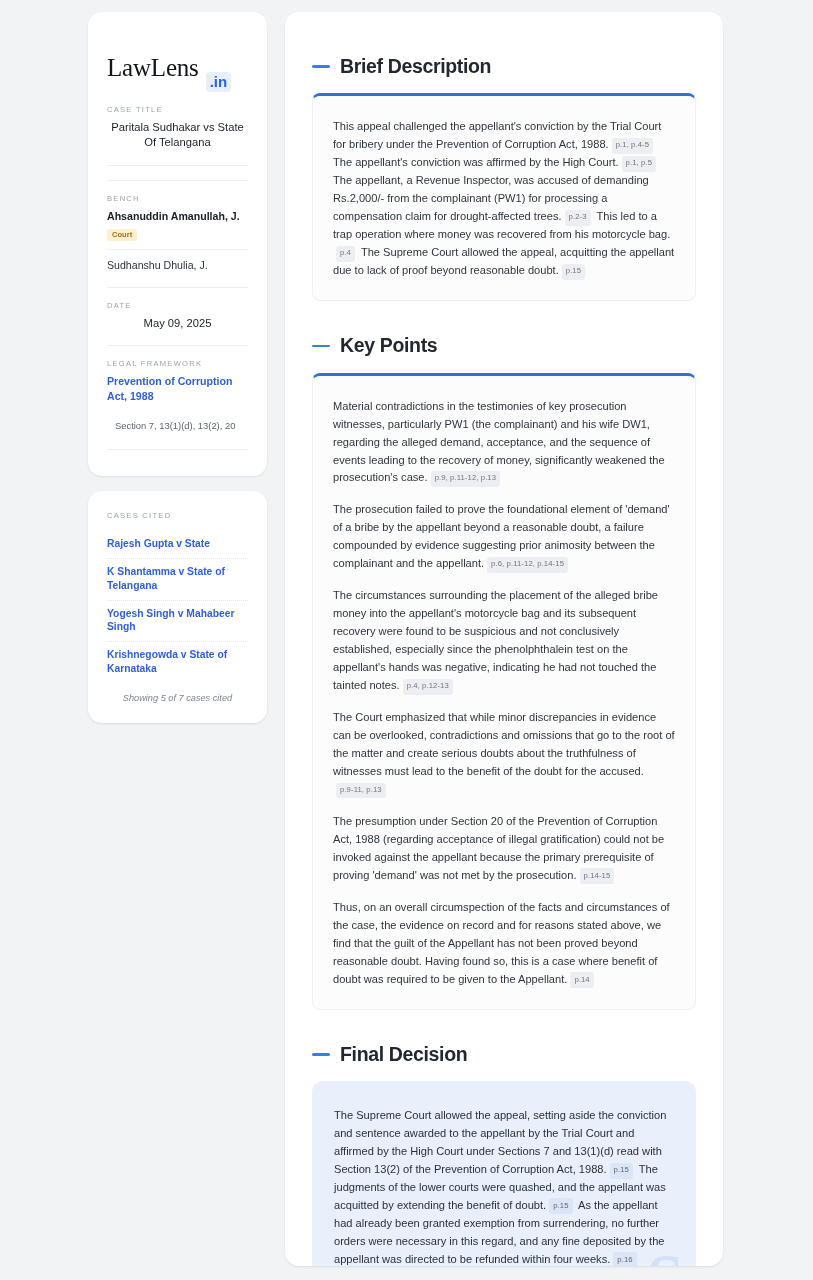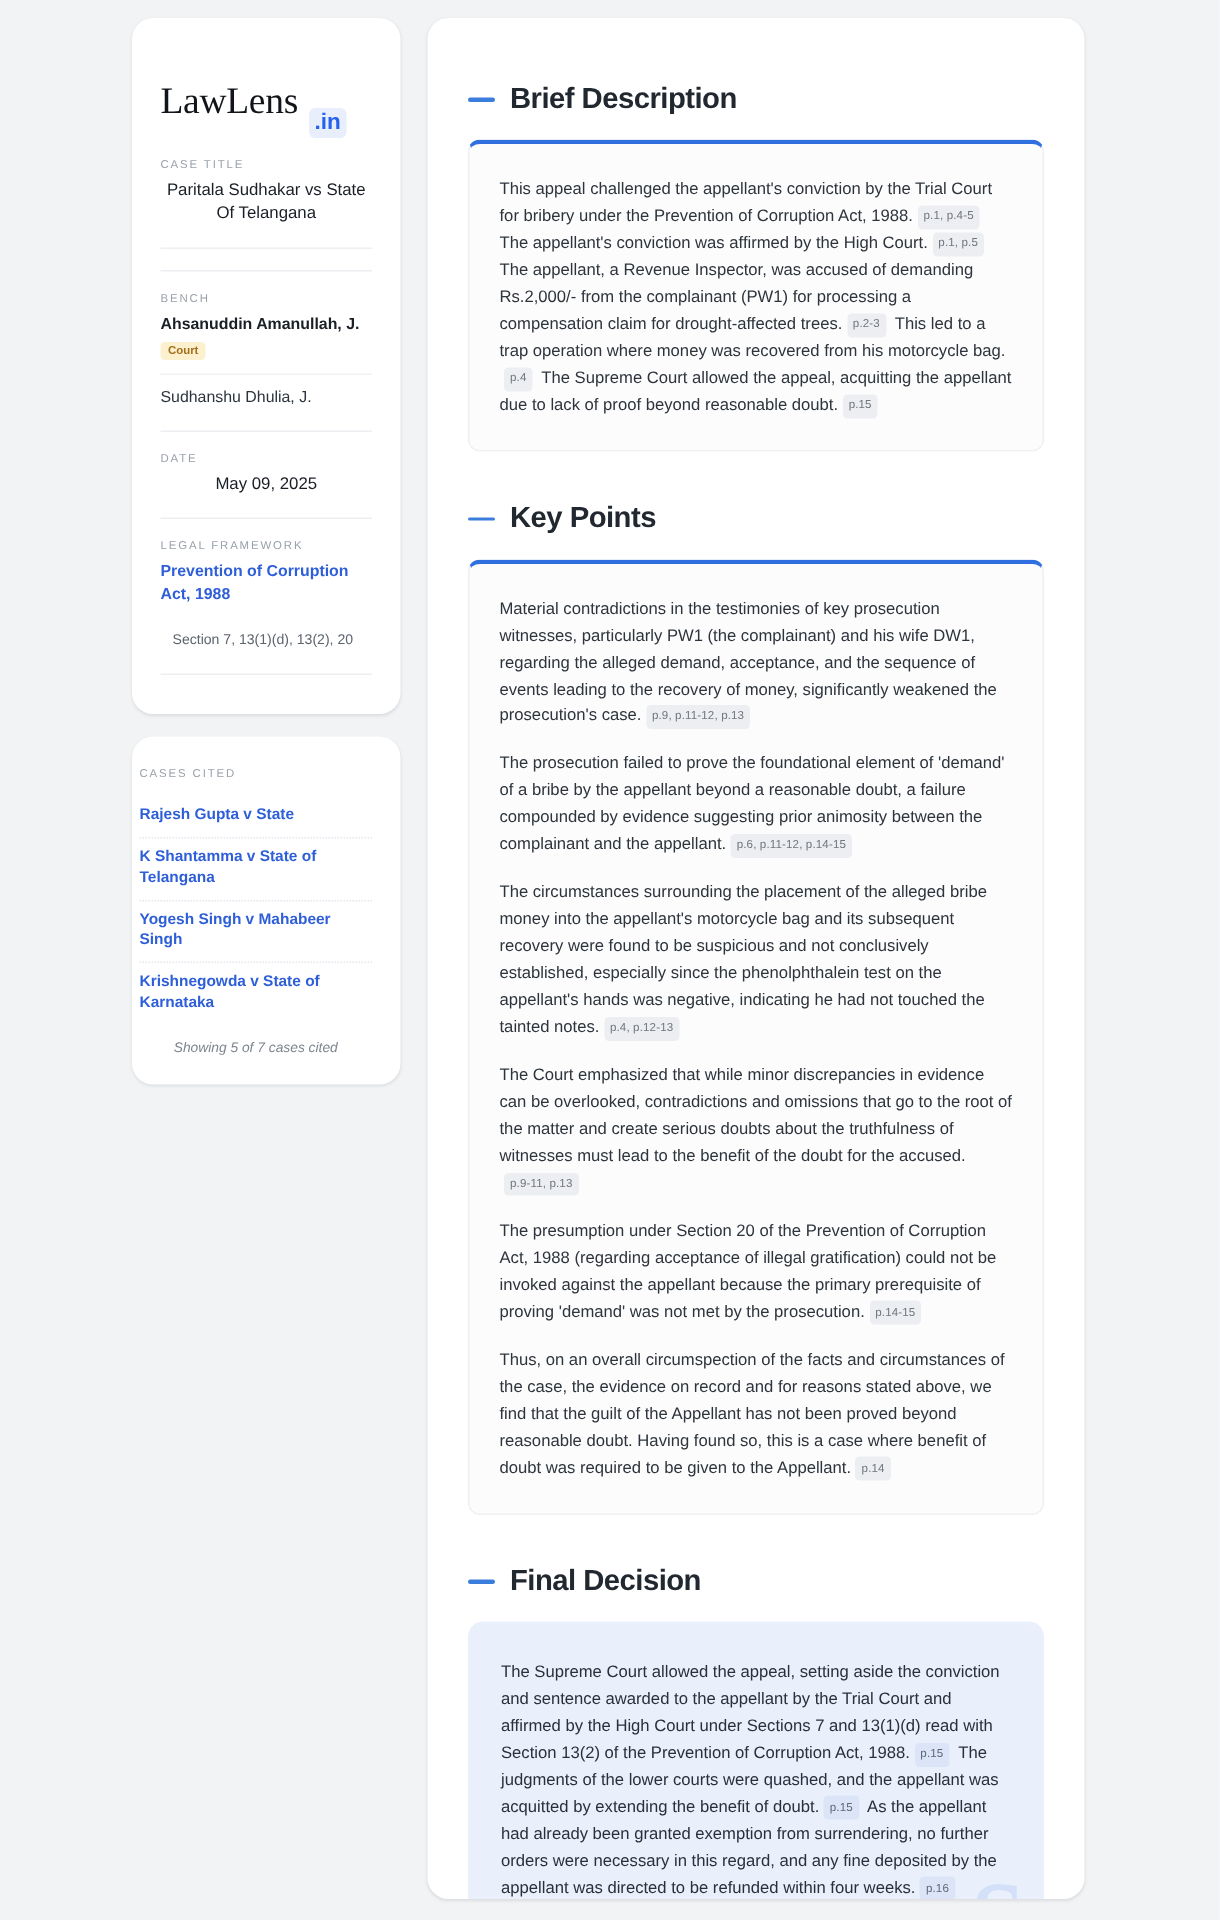--- a/index.html
+++ b/index.html
@@ -124,21 +124,21 @@
   .sections-line {
     font-size: 9.4px;
     color: #5d646e;
     margin-top: 16px;
     padding-left: 8px;
     line-height: 1.3;
   }
   .tail-sep { height: 1px; background: #eceef1; margin: 17px 0 4px 0; }
 
   
-  .cases-card { padding: 20px 19px 20px 5px; }
+  .cases-card { padding: 20px 19px 20px 19px; }
   .cases-title {
     font-size: 7.6px;
     letter-spacing: 1.25px;
     color: #9aa1ab;
     text-transform: uppercase;
     margin-bottom: 11px;
   }
   .case-link {
     display: block;
     font-size: 10.3px;

